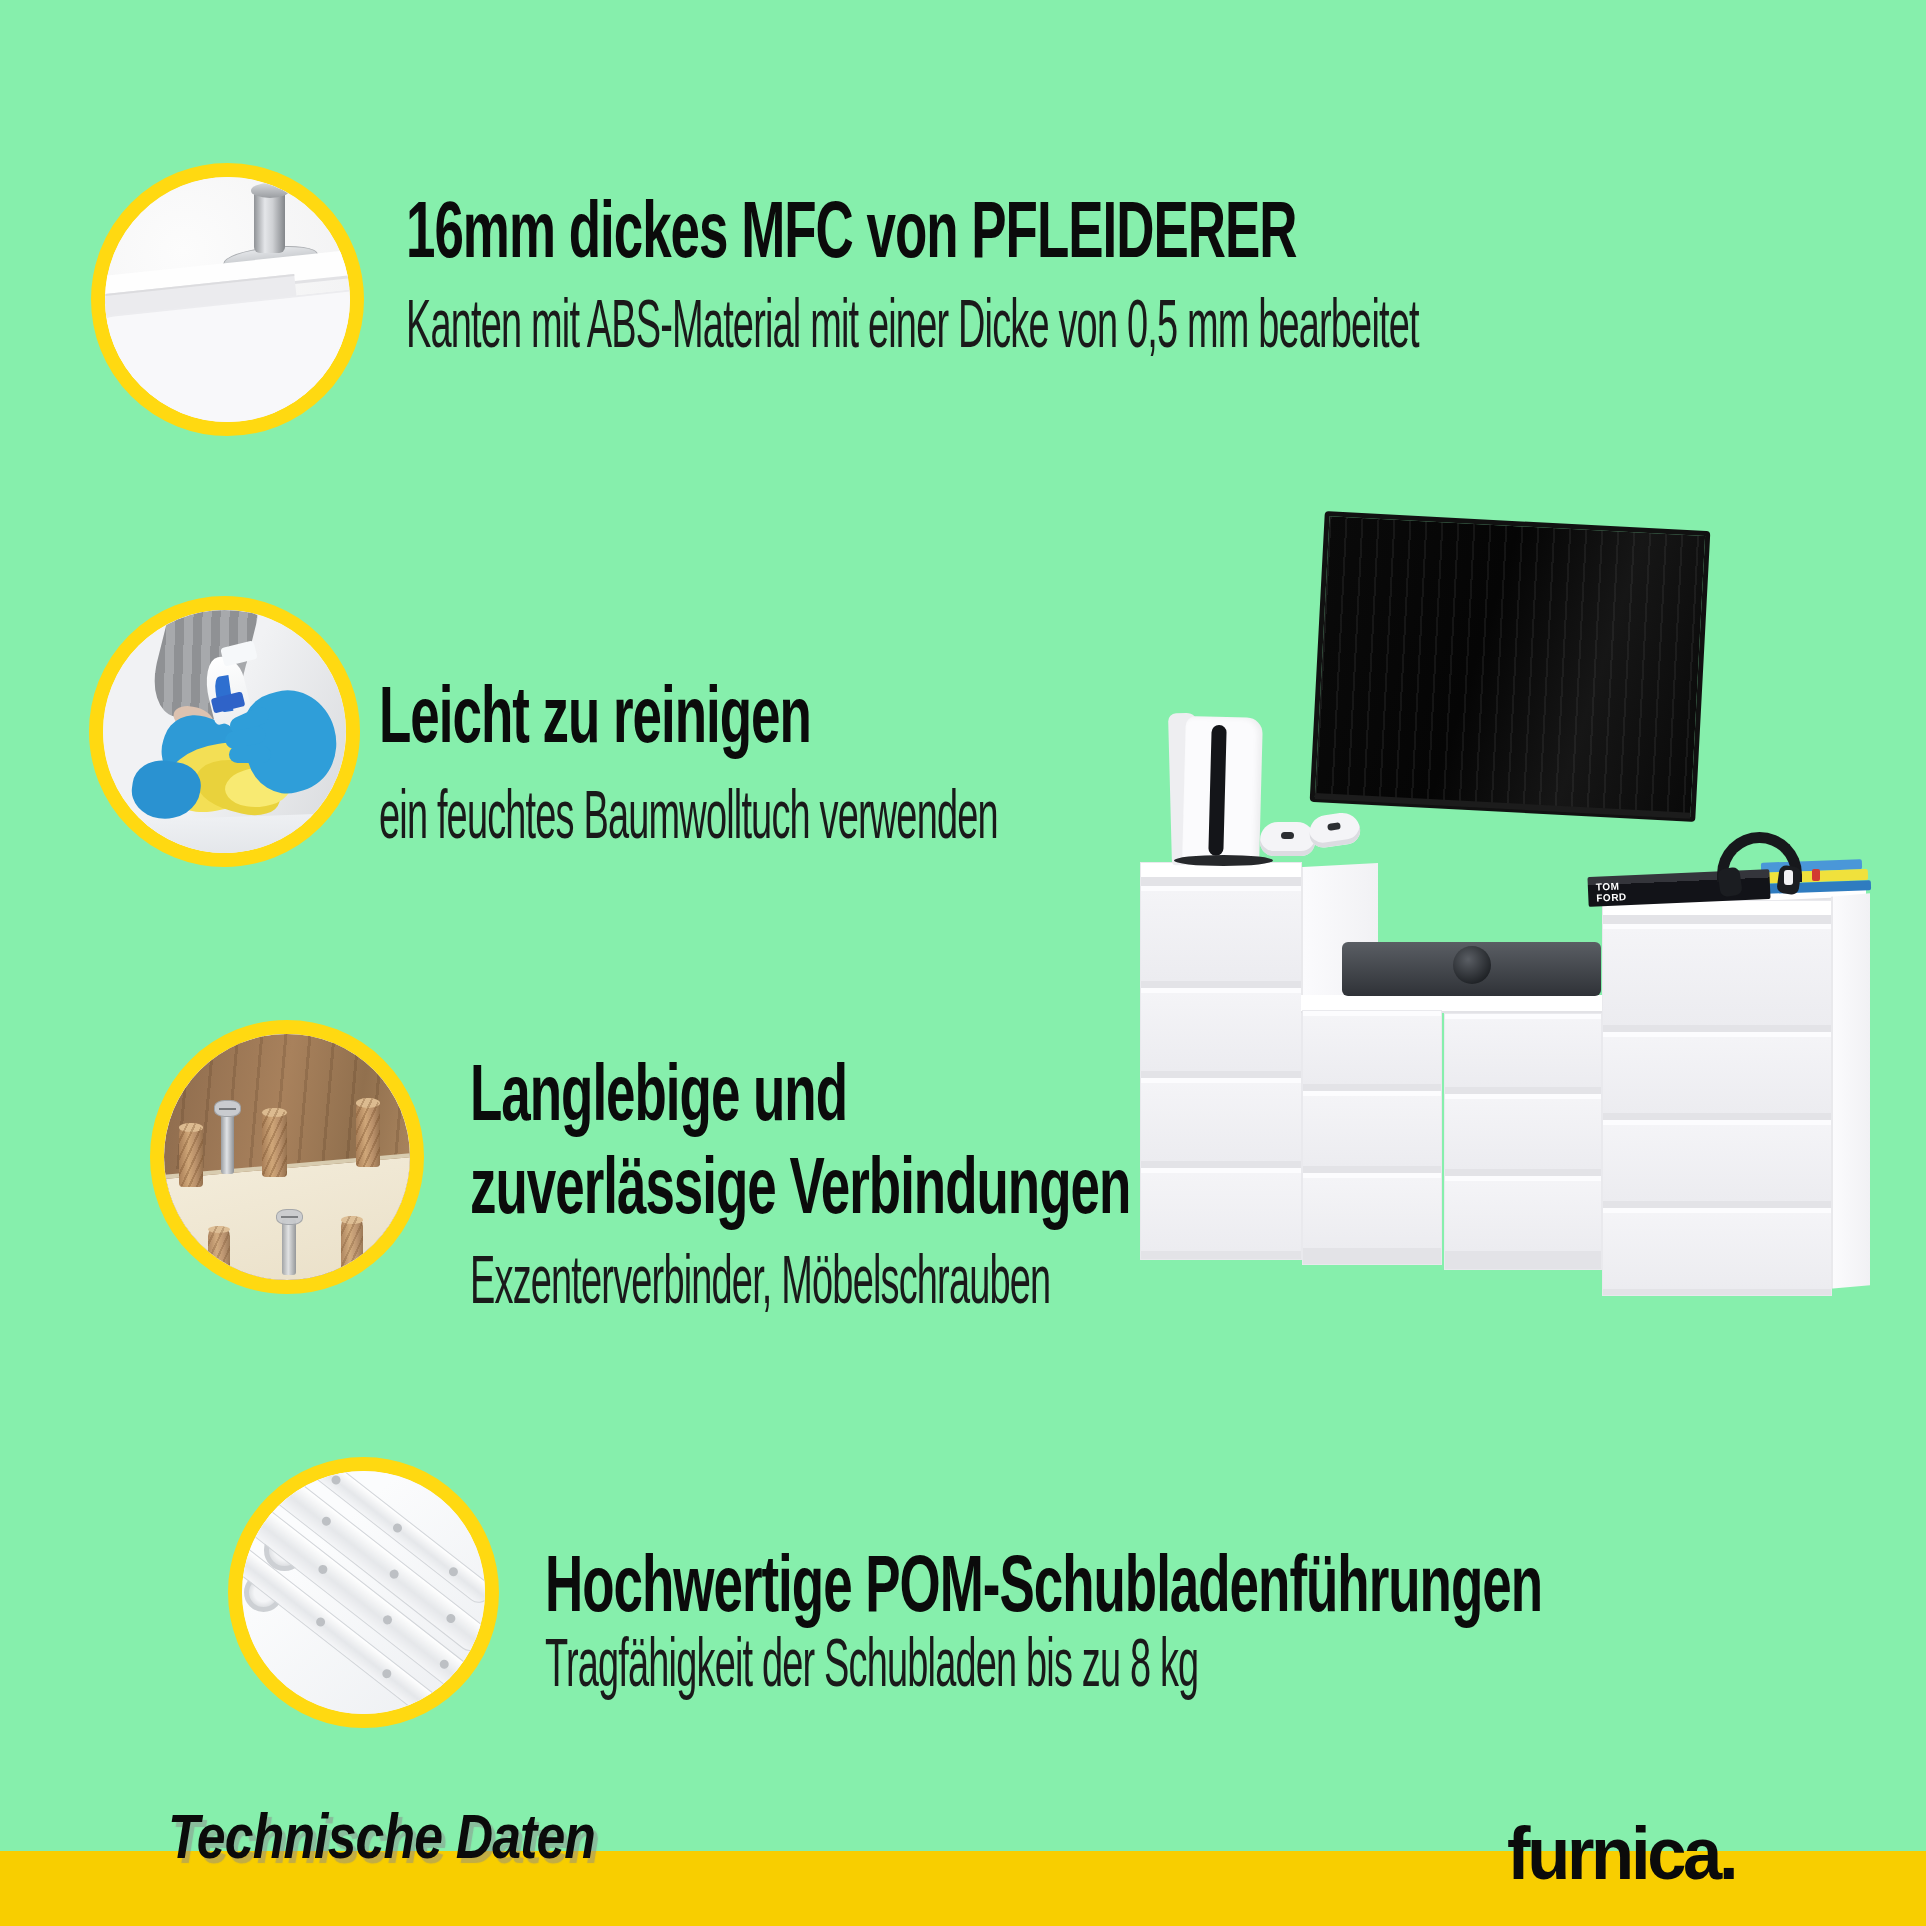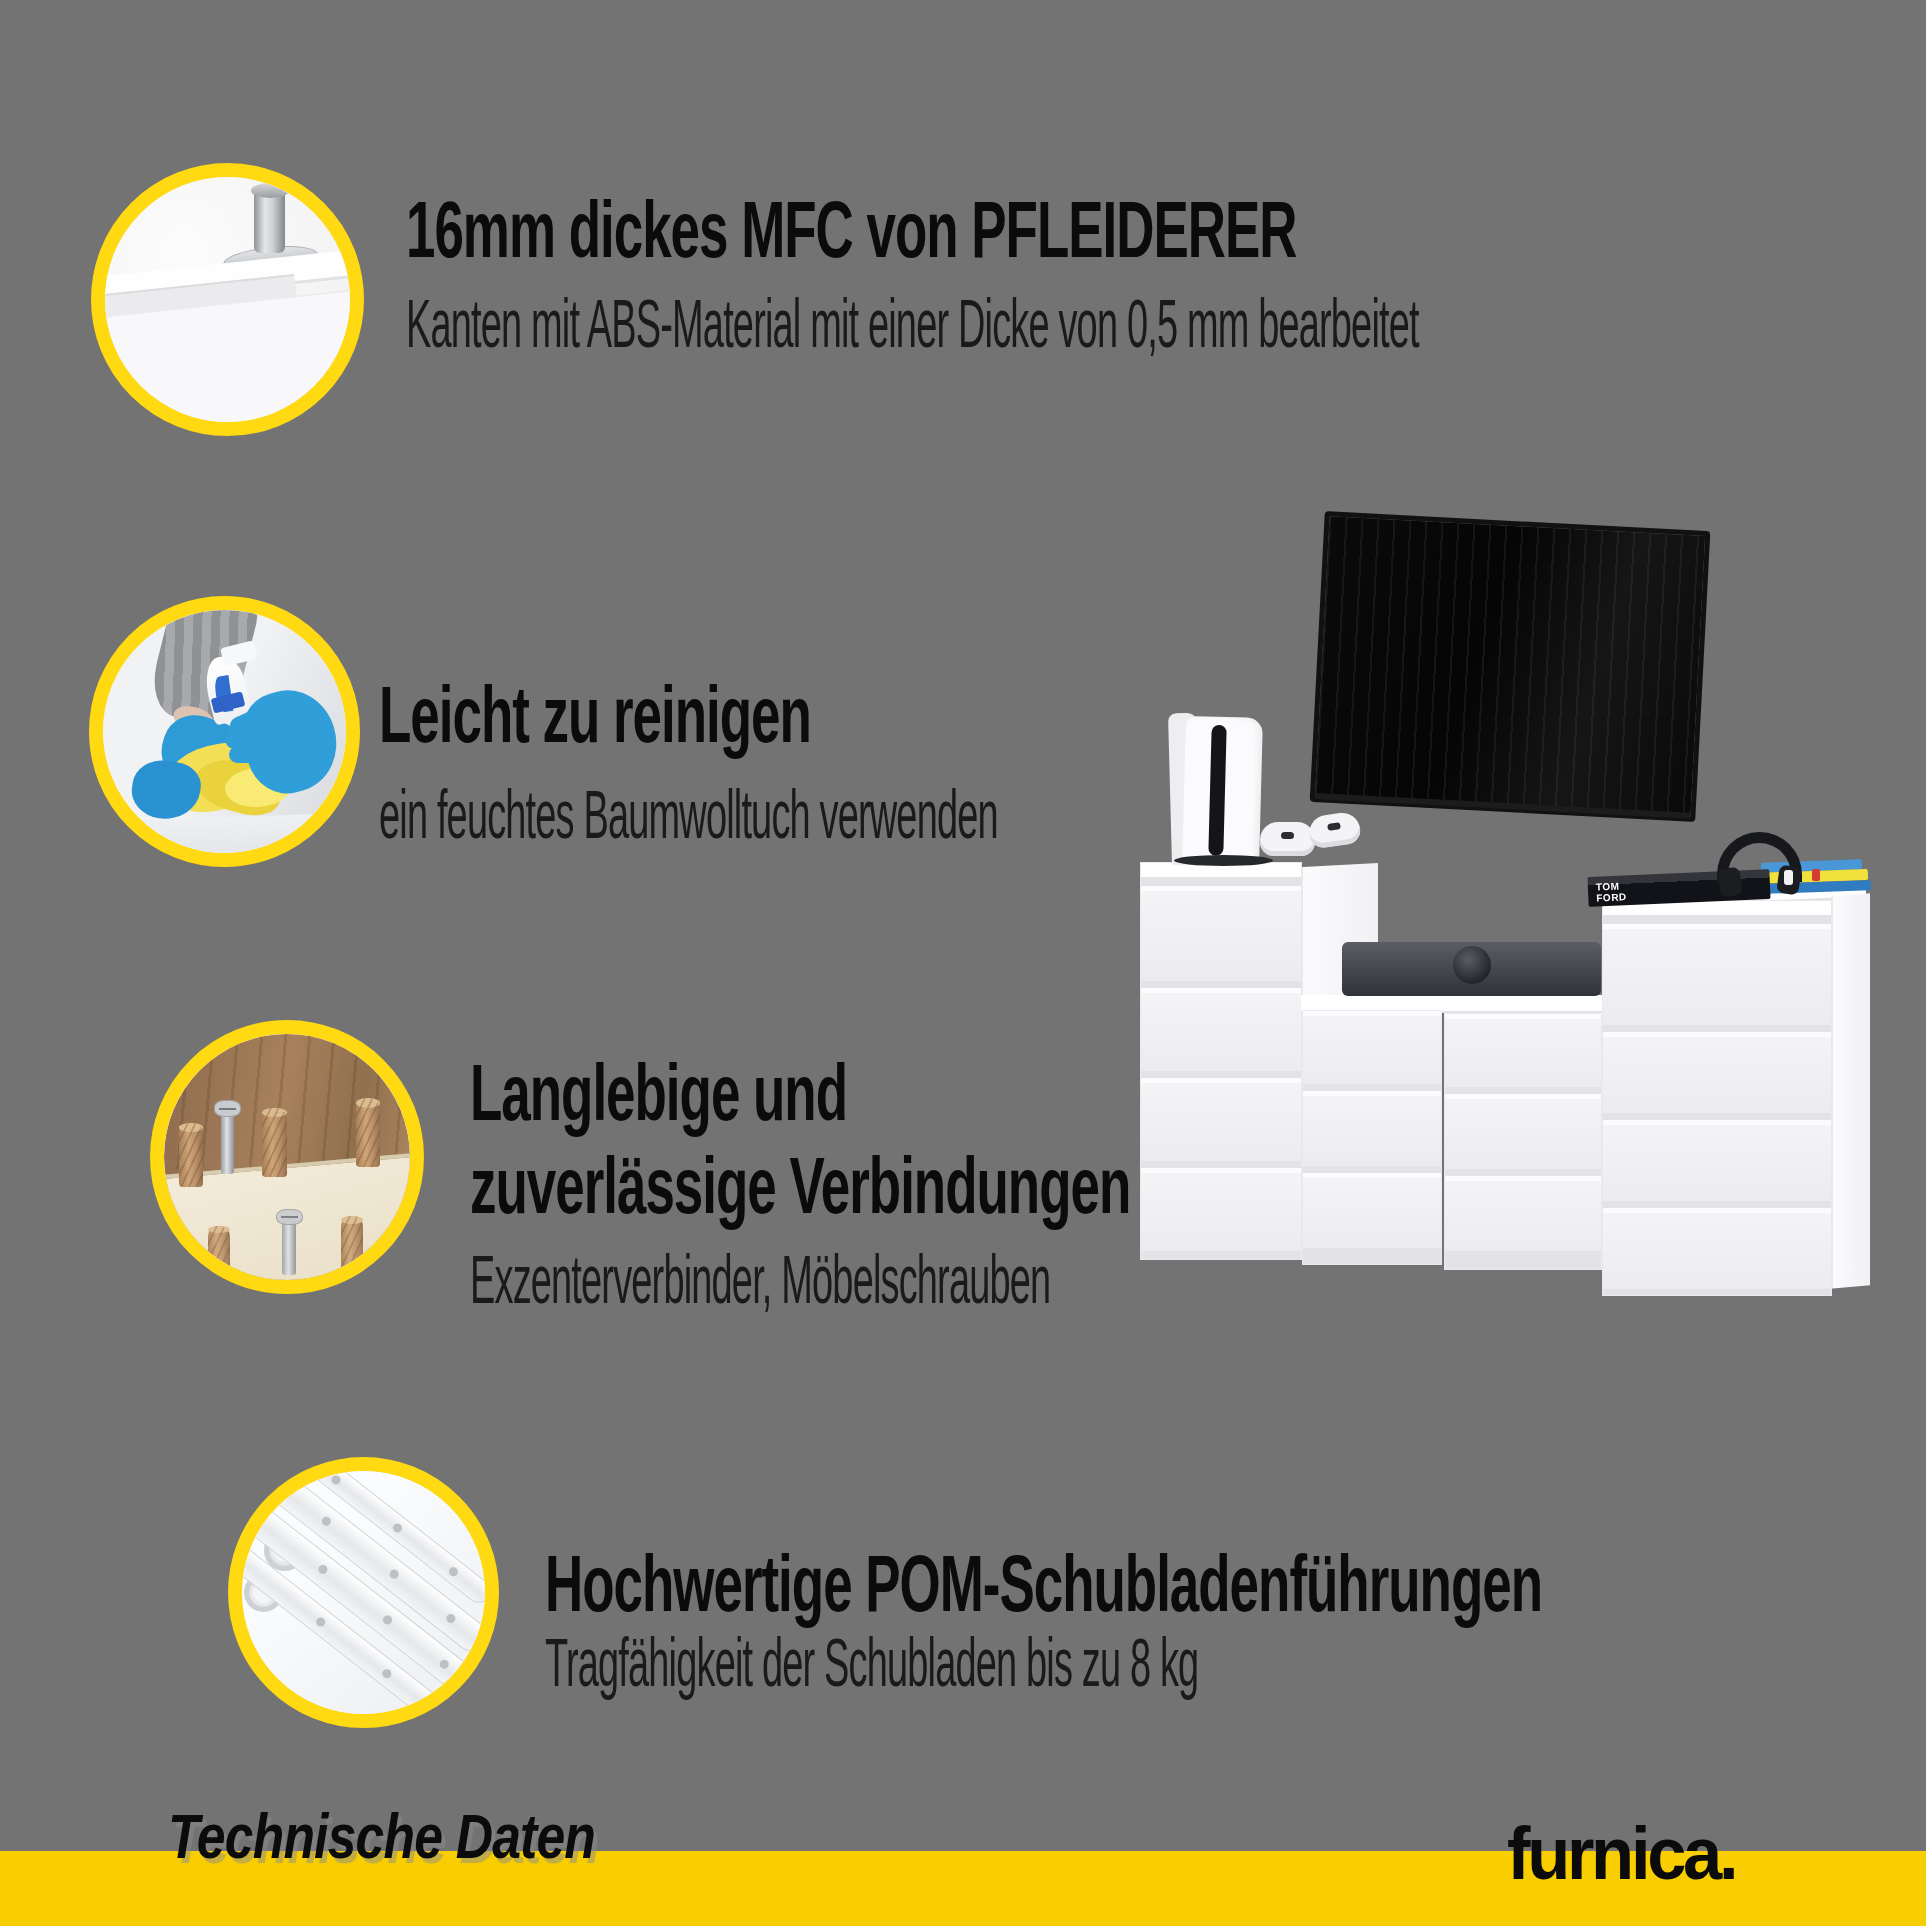--- a/index.html
+++ b/index.html
@@ -1,16 +1,16 @@
 <!DOCTYPE html>
 <html><head>
 <meta charset="utf-8">
 <style>
   html,body{margin:0;padding:0;background:#ffffff;}
-  #canvas{position:relative;width:1927px;height:1927px;background:#737373;overflow:hidden;
+  #canvas{position:relative;width:1927px;height:1927px;background:#86efac;overflow:hidden;
           font-family:"Liberation Sans",sans-serif;}
   .abs{position:absolute;}
 
   
   .fcircle{position:absolute;border-radius:50%;border:14px solid #FFD911;overflow:hidden;
            background:#f4f4f5;box-sizing:border-box;}
   .fcircle .inner{position:absolute;left:0;top:0;right:0;bottom:0;border-radius:50%;overflow:hidden;}
 
   
   .f-title{position:absolute;font-weight:800;font-size:79px;line-height:1.0;color:#0b0b0b;

